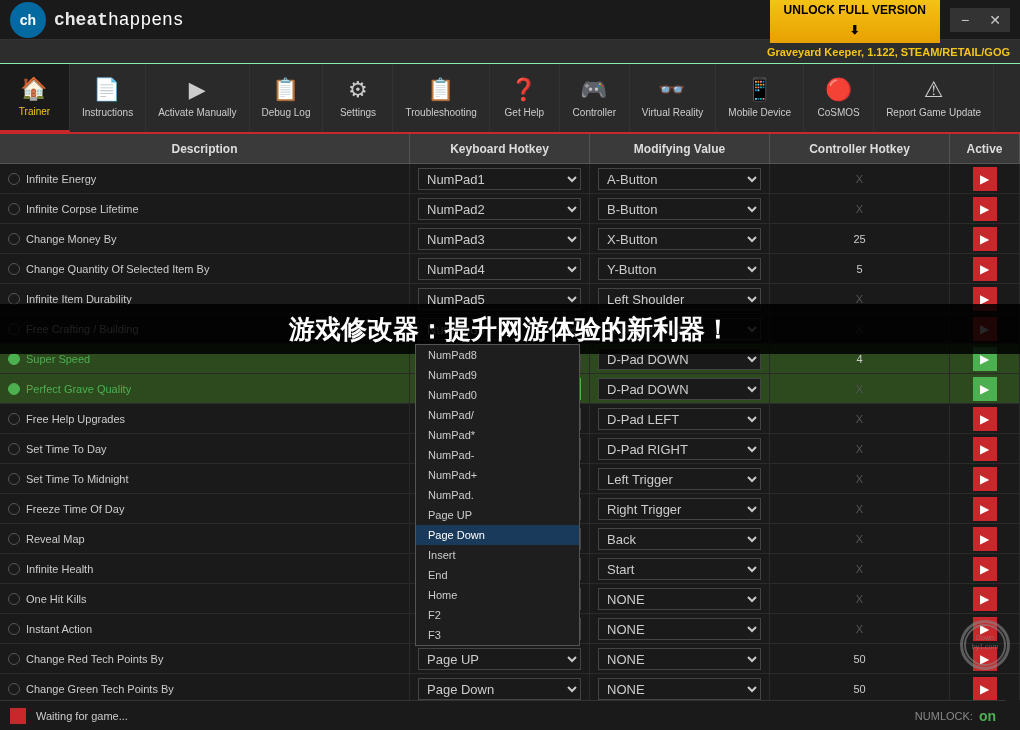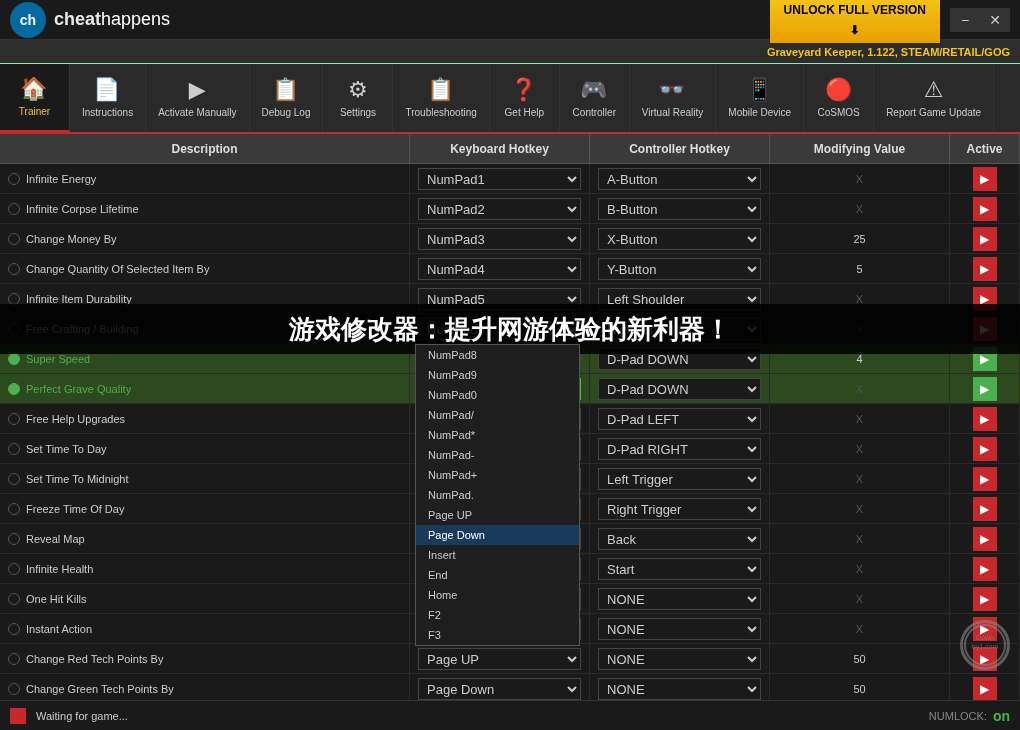--- a/index.html
+++ b/index.html
@@ -2,21 +2,21 @@
 <html><head>
   <meta charset="utf-8">
   <style>
     * { margin: 0; padding: 0; box-sizing: border-box; }
     body { width: 1020px; height: 730px; background: #1a1a1a; font-family: Arial, sans-serif; font-size: 12px; color: #ccc; overflow: hidden; }
     
     
     .top-bar { background: #1a1a1a; height: 40px; display: flex; align-items: center; justify-content: space-between; padding: 0 10px; border-bottom: 1px solid #333; }
     .logo { display: flex; align-items: center; gap: 8px; }
     .logo-icon { width: 36px; height: 36px; background: #0369a1; border-radius: 50%; display: flex; align-items: center; justify-content: center; color: white; font-weight: bold; font-size: 14px; }
-    .logo-text { color: white; font-size: 18px; font-weight: normal; }
+    .logo-text { color: white; font-size: 18px; font-weight: normal; font-family: Liberation Mono, monospace; }
     .logo-text span { color: #e8e8e8; font-weight: bold; }
     .top-right { display: flex; align-items: center; gap: 10px; }
     .unlock-btn { background: linear-gradient(to bottom, #f5c518, #e8a000); color: #000; padding: 6px 14px; font-weight: bold; font-size: 12px; border: none; cursor: pointer; display: flex; align-items: center; gap: 6px; flex-direction: column; }
     .window-controls { display: flex; gap: 0; }
     .win-btn { width: 30px; height: 24px; background: #333; border: none; color: #ccc; cursor: pointer; display: flex; align-items: center; justify-content: center; font-size: 14px; }
     
     
     .title-bar { background: #2d2d2d; height: 24px; display: flex; align-items: center; justify-content: flex-end; padding: 0 10px; border-bottom: 1px solid #86efac; }
     .title-text { color: #f5c518; font-size: 11px; font-weight: bold; }
     
@@ -57,21 +57,21 @@
     .dropdown-scroll { max-height: 320px; overflow-y: auto; }
     .dropdown-scroll::-webkit-scrollbar { width: 8px; }
     .dropdown-scroll::-webkit-scrollbar-track { background: #1a1a1a; }
     .dropdown-scroll::-webkit-scrollbar-thumb { background: #555; }
     
     
     .overlay-banner { position: absolute; top: 140px; left: 0; right: 0; background: rgba(0,0,0,0.85); display: flex; align-items: center; justify-content: center; height: 50px; z-index: 50; }
     .overlay-text { font-size: 26px; font-weight: bold; color: #fff; font-family: 'Microsoft YaHei', Arial, sans-serif; }
     
     
-    .status-bar { position: absolute; bottom: 0; left: 0; right: 0; height: 30px; background: #1a1a1a; border-top: 1px solid #333; display: flex; align-items: center; padding: 0 10px; gap: 10px; }
+    .status-bar { position: absolute; bottom: 0; left: 0; right: 14px; height: 30px; background: #1a1a1a; border-top: 1px solid #333; display: flex; align-items: center; padding: 0 10px; gap: 10px; }
     .status-red { width: 16px; height: 16px; background: #c8282c; flex-shrink: 0; }
     .status-text { color: #ccc; font-size: 11px; }
     .numlock-area { margin-left: auto; display: flex; align-items: center; gap: 6px; }
     .numlock-label { color: #888; font-size: 11px; }
     .numlock-on { color: #4caf50; font-size: 14px; font-weight: bold; }
     .watermark { position: absolute; bottom: 30px; right: 10px; opacity: 0.6; }
     .watermark-circle { width: 50px; height: 50px; border: 3px solid #888; border-radius: 50%; display: flex; align-items: center; justify-content: center; }
   </style>
 </head>
 <body>
@@ -144,22 +144,22 @@
   </div>
   <div class="nav-item">
     <span class="nav-icon">⚠</span>
     <span class="nav-label">Report Game Update</span>
   </div>
 </div>
 
 <div class="table-header">
   <div class="th">Description</div>
   <div class="th">Keyboard Hotkey</div>
+  <div class="th">Modifying Value</div>
   <div class="th">Controller Hotkey</div>
-  <div class="th">Modifying Value</div>
   <div class="th">Active</div>
 </div>
 
 <div class="table-body">
 
   <div class="table-row">
     <div class="td td-desc">
         <span class="status-dot"></span>
         <span>Infinite Energy</span>
       </div>

